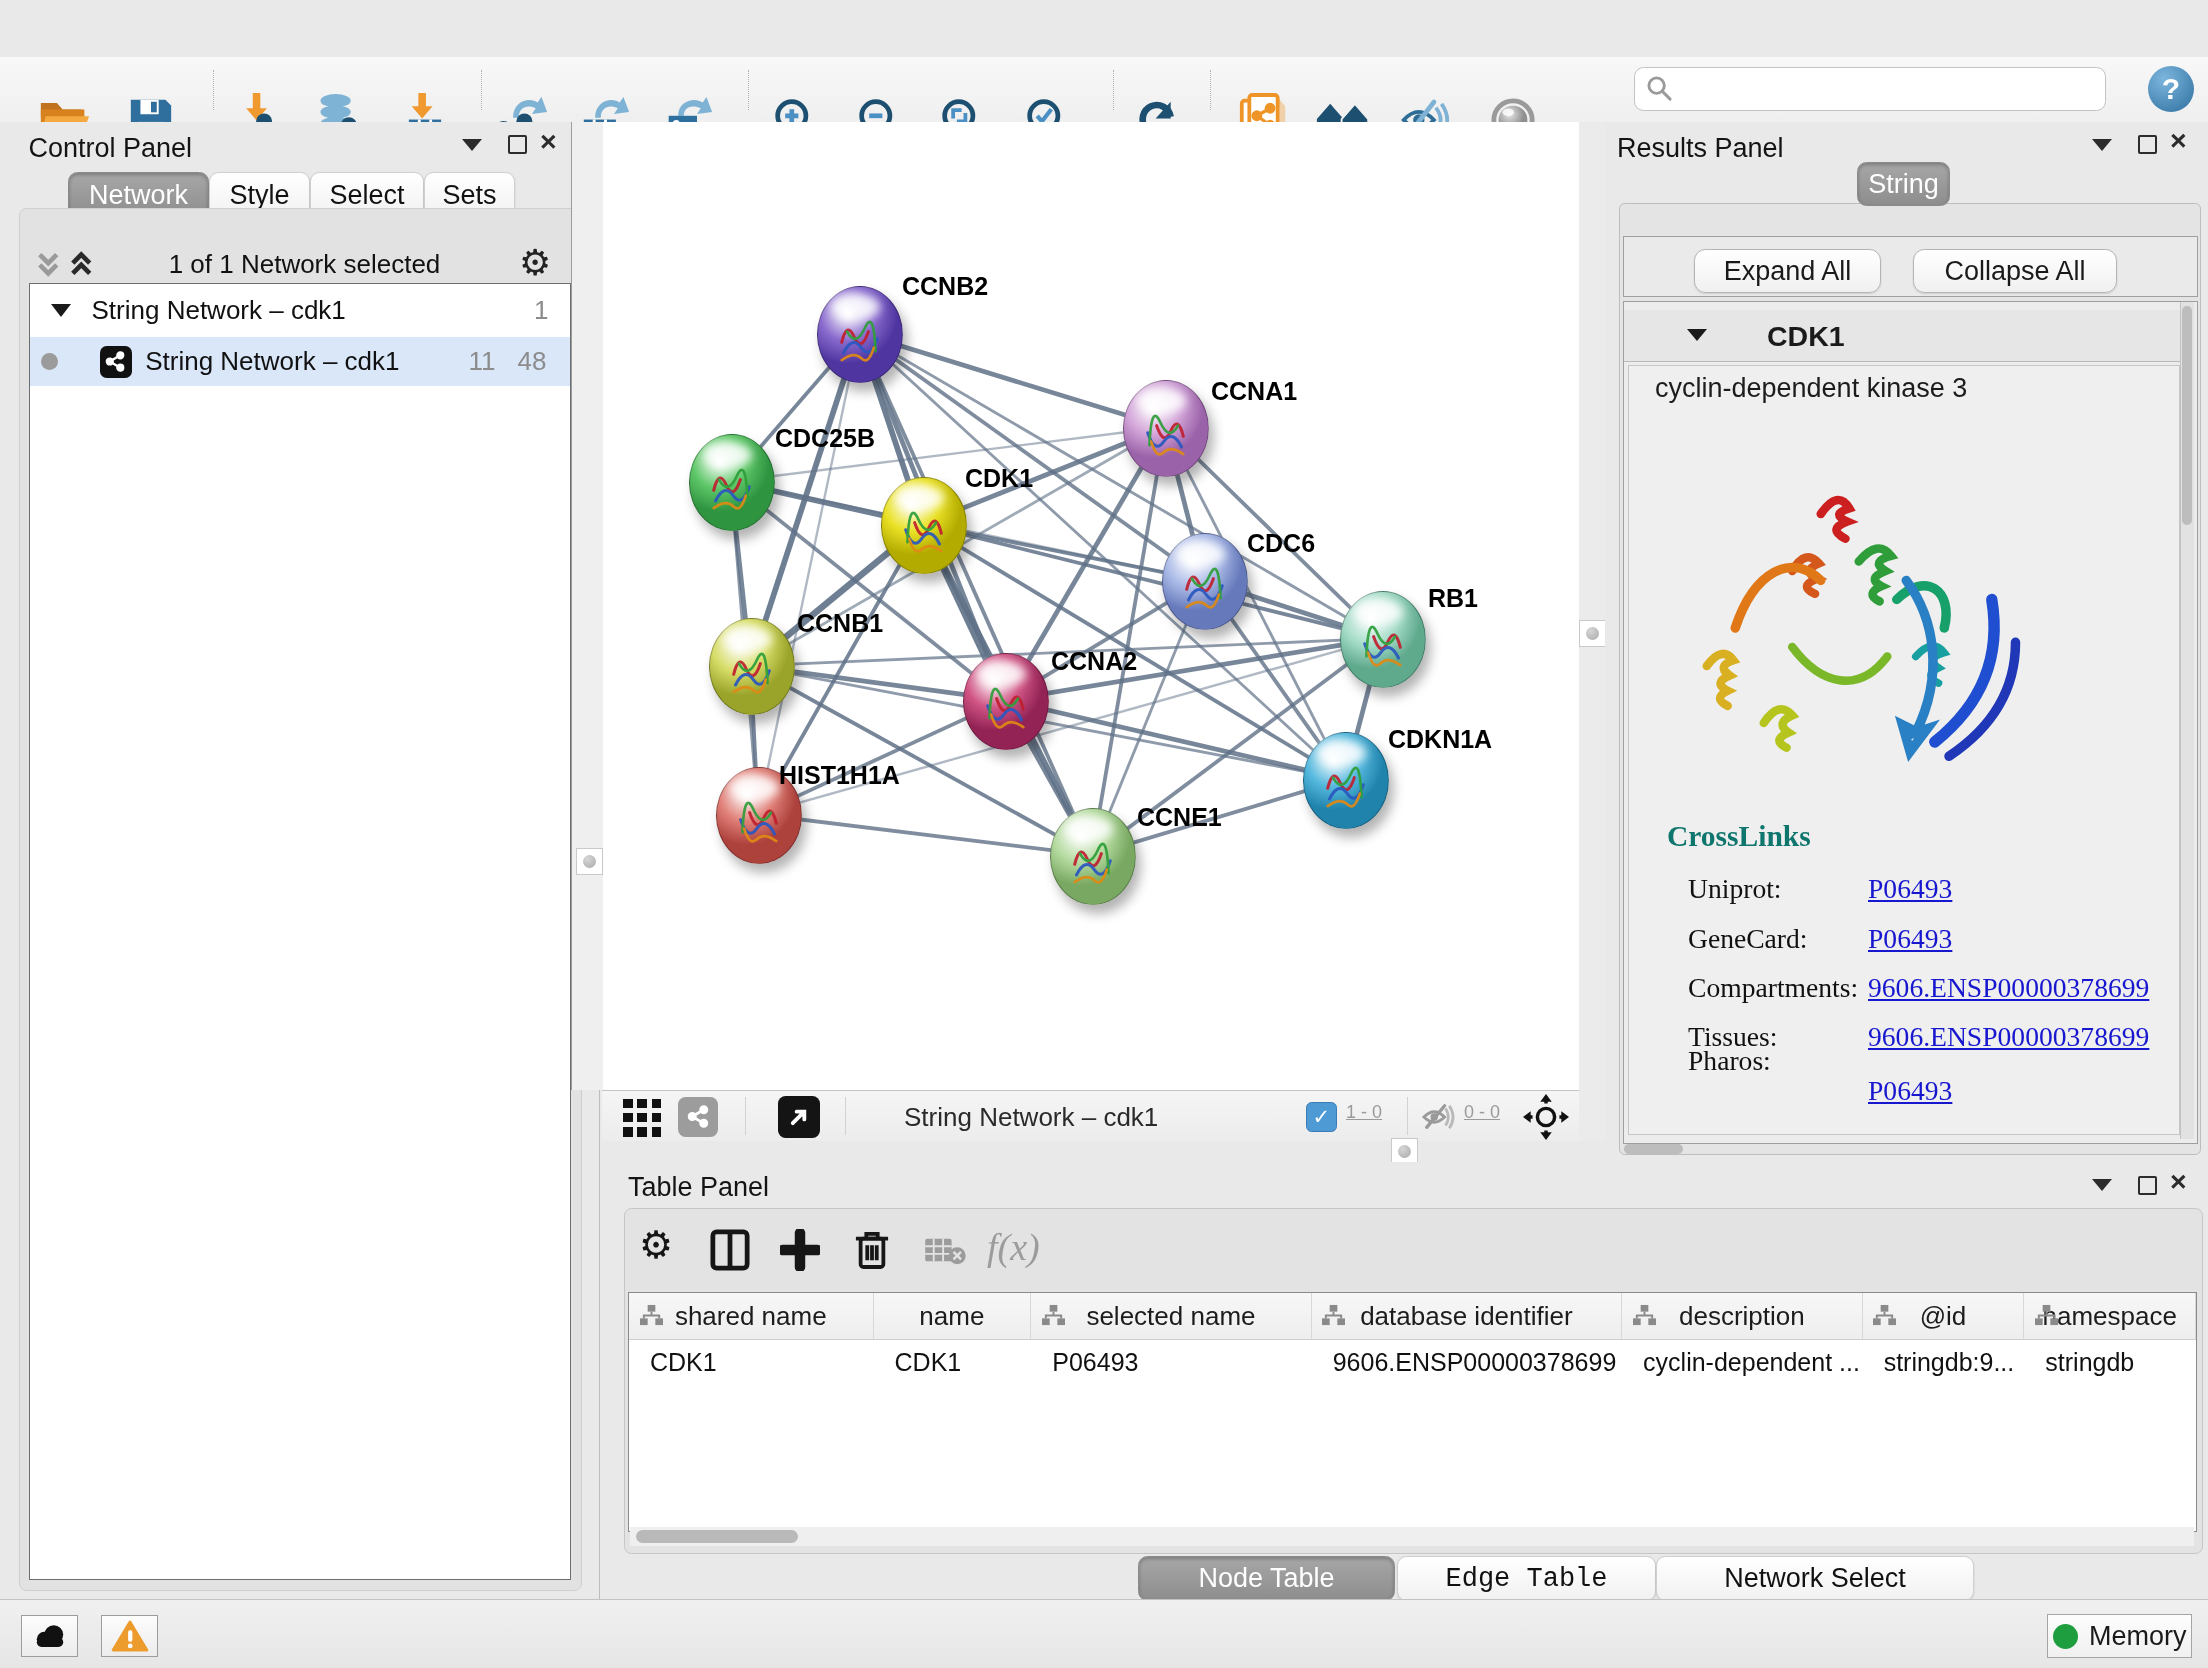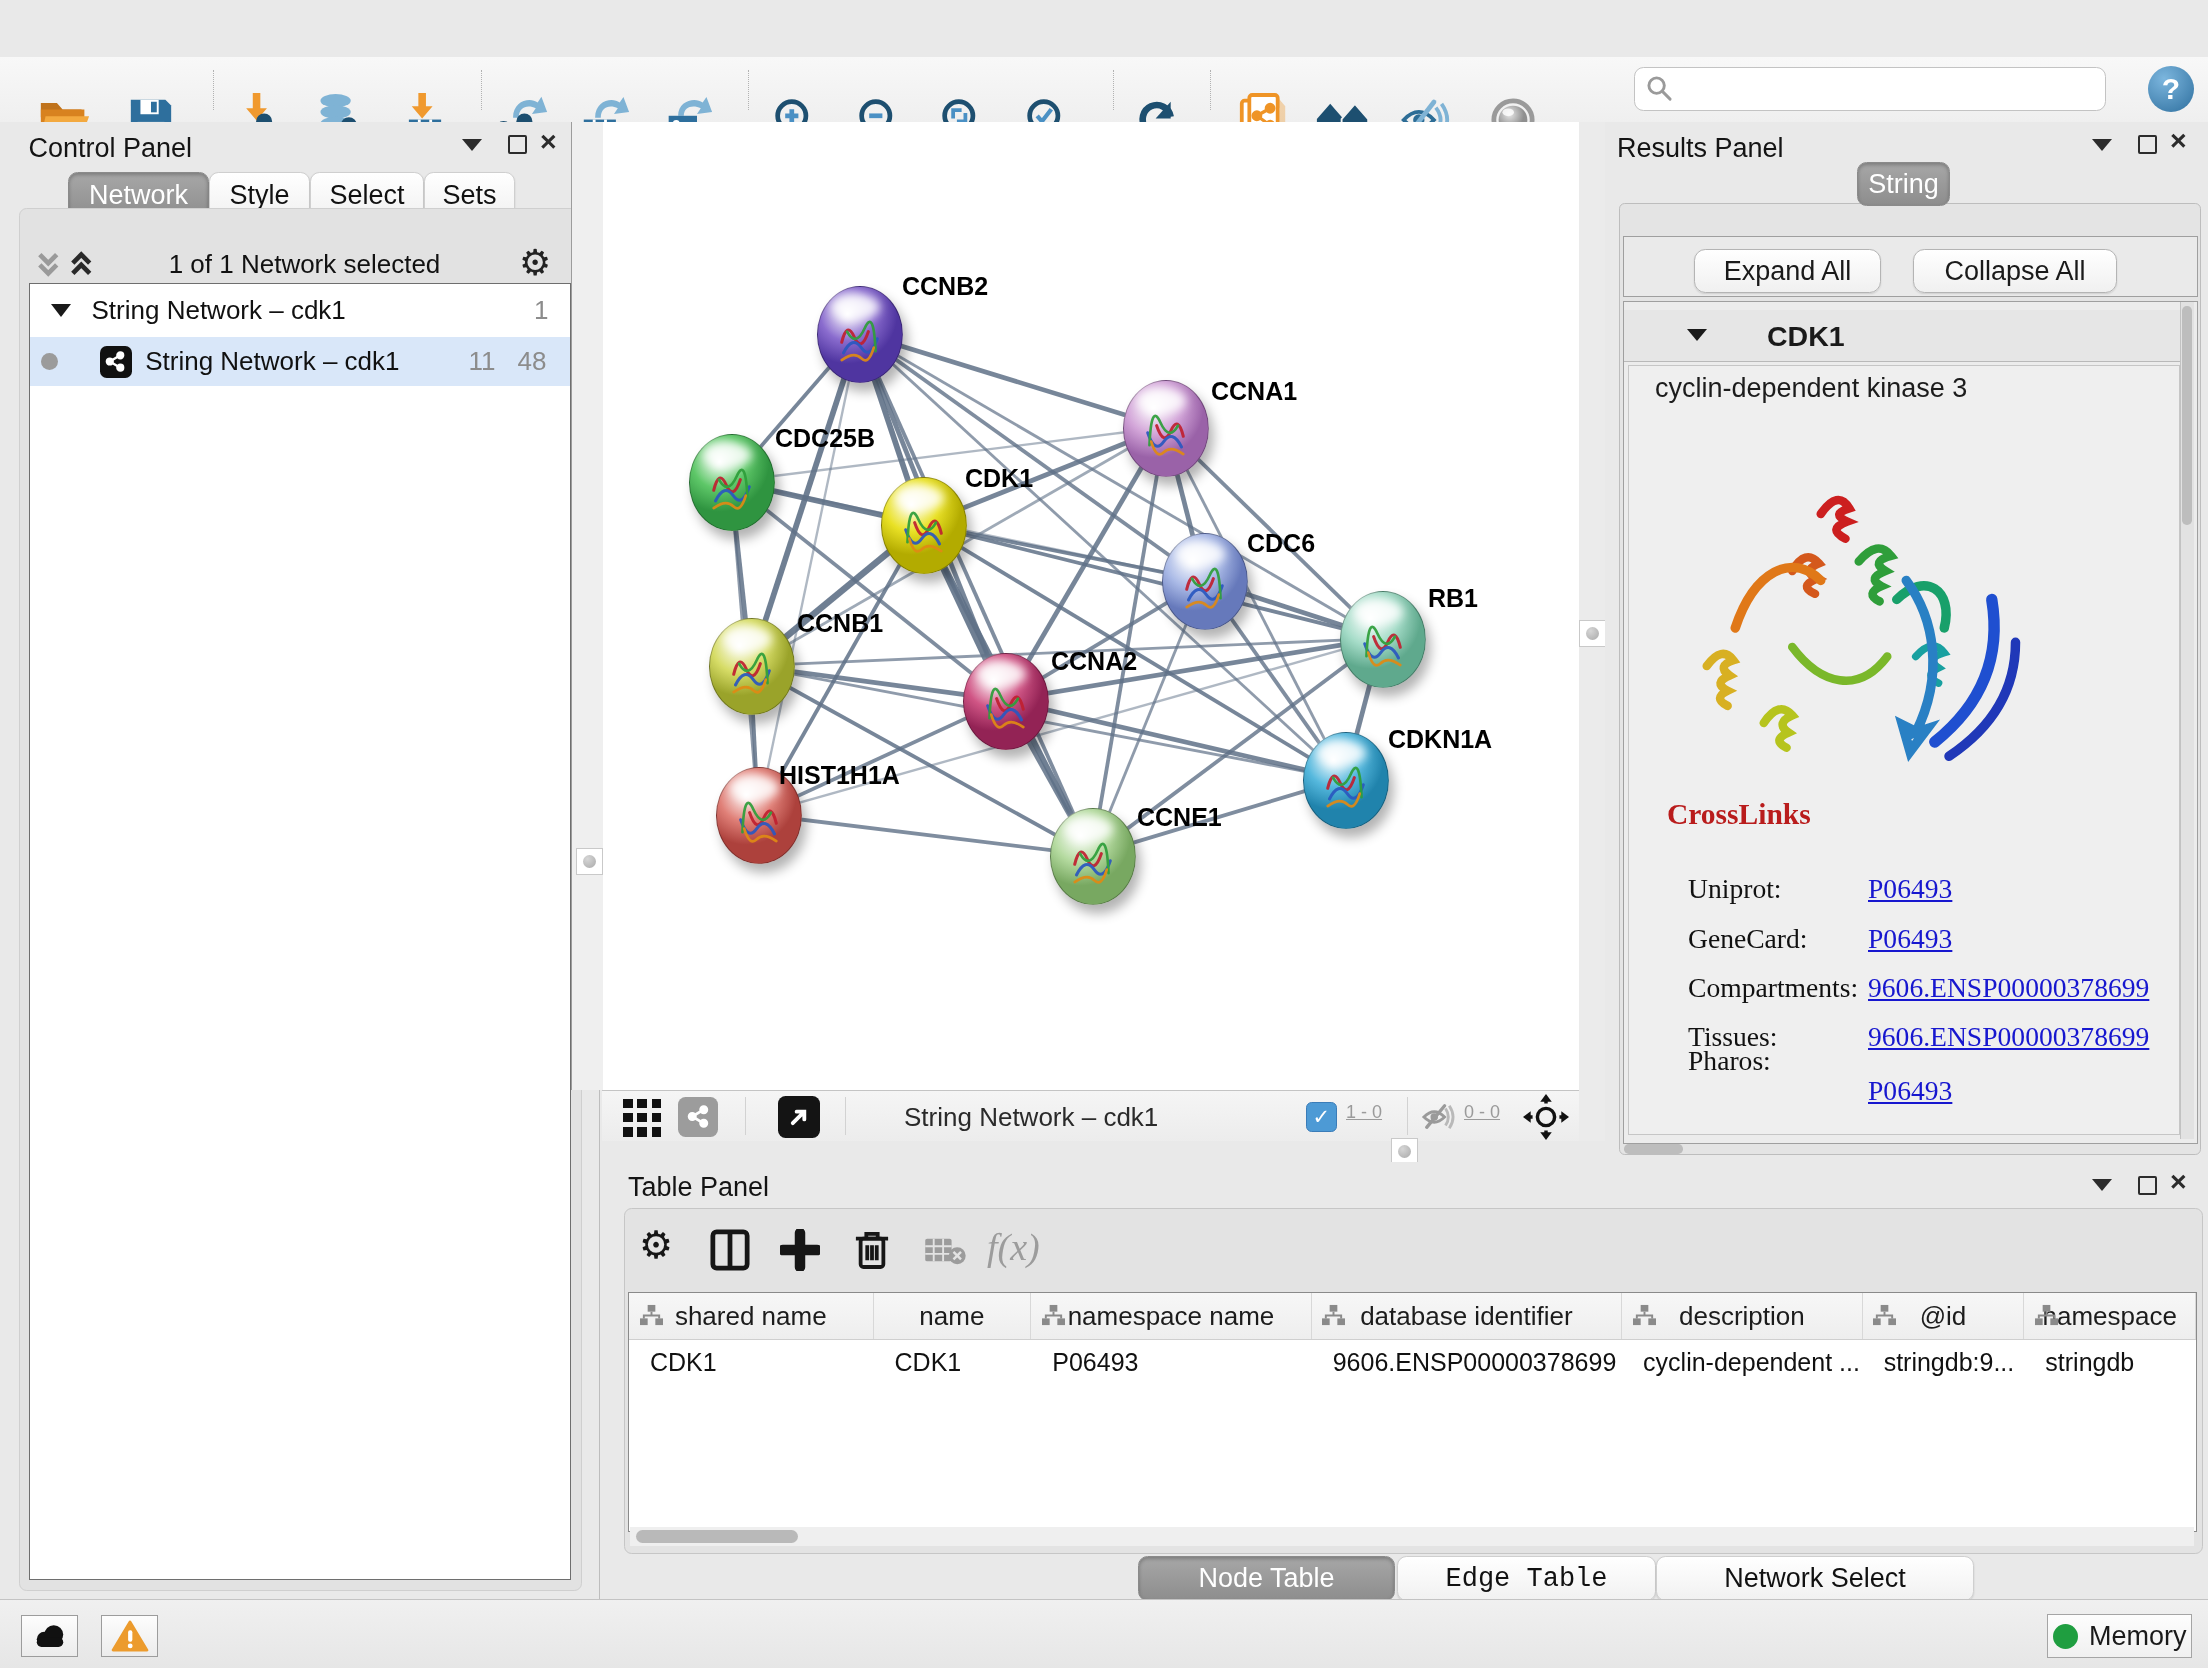--- a/index.html
+++ b/index.html
@@ -658,21 +658,21 @@
         <path d="M190 110 q20 -24 34 -6 q-22 6 -6 16 q-20 8 -4 16 q-18 8 -2 16" stroke="#2f9e3a" stroke-width="9"></path>
         <path d="M230 150 C260 120 290 140 280 180" stroke="#18a06a" stroke-width="10"></path>
         <path d="M250 210 q18 -20 30 -4 q-20 6 -6 16 q-16 8 0 16" stroke="#18a0a0" stroke-width="8"></path>
         <path d="M240 130 C270 170 280 230 250 290 L262 286 L244 310 L236 282 L248 288" stroke="#2980c4" stroke-width="10"></path>
         <path d="M330 150 C340 210 320 260 270 300" stroke="#1f4fd0" stroke-width="12"></path>
         <path d="M355 195 C355 245 330 285 285 315" stroke="#2038b8" stroke-width="10"></path>
       </g>
     </svg>
   </div>
 
-  <div class="abs serif" style="left:1667px;top:798px;font-size:29.5px;font-weight:bold;color:#b91c1c;">CrossLinks</div>
+  <div class="abs serif" style="left:1667px;top:820px;font-size:29.5px;font-weight:bold;color:#0f766e;">CrossLinks</div>
   <div class="abs serif xl-label" style="left:1688px;top:873px;">Uniprot:</div>
   <div class="abs serif xl-link" style="left:1868px;top:873px;">P06493</div>
   <div class="abs serif xl-label" style="left:1688px;top:923px;">GeneCard:</div>
   <div class="abs serif xl-link" style="left:1868px;top:923px;">P06493</div>
   <div class="abs serif xl-label" style="left:1688px;top:972px;">Compartments:</div>
   <div class="abs serif xl-link" style="left:1868px;top:972px;">9606.ENSP00000378699</div>
   <div class="abs serif xl-label" style="left:1688px;top:1021px;">Tissues:</div>
   <div class="abs serif xl-link" style="left:1868px;top:1021px;">9606.ENSP00000378699</div>
   <div class="abs serif xl-label" style="left:1688px;top:1045px;">Pharos:</div>
   <div class="abs serif xl-link" style="left:1868px;top:1075px;">P06493</div>
@@ -740,21 +740,21 @@
         </div>
         <div class="th" style="width: 281px;">
           <svg class="hier" width="25" height="23" viewBox="0 0 26 24">
             <g fill="#8a8a8a">
 <rect x="9" y="1" width="8" height="7"></rect>
               <rect x="1" y="15" width="8" height="7"></rect>
               <rect x="17" y="15" width="8" height="7"></rect>
             </g>
 <path d="M13 8 v4 M5 15 v-3 h16 v3" stroke="#8a8a8a" stroke-width="2" fill="none"></path>
           </svg>
-          <span>namespace name</span>
+          <span>selected name</span>
         </div>
         <div class="th" style="width: 311px;">
           <svg class="hier" width="25" height="23" viewBox="0 0 26 24">
             <g fill="#8a8a8a">
 <rect x="9" y="1" width="8" height="7"></rect>
               <rect x="1" y="15" width="8" height="7"></rect>
               <rect x="17" y="15" width="8" height="7"></rect>
             </g>
 <path d="M13 8 v4 M5 15 v-3 h16 v3" stroke="#8a8a8a" stroke-width="2" fill="none"></path>
           </svg>

